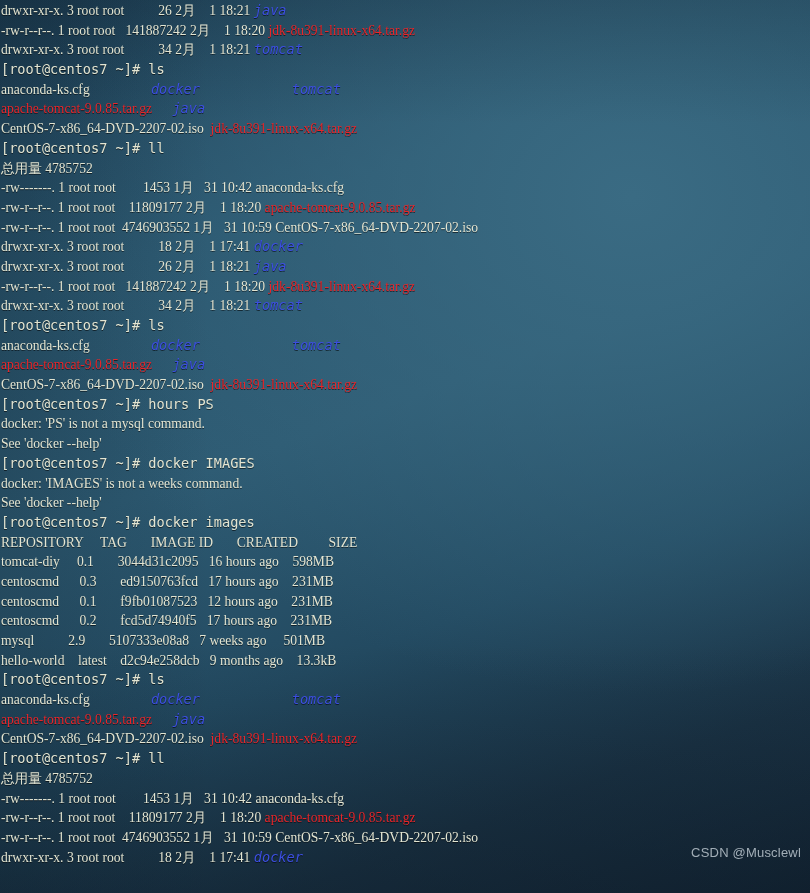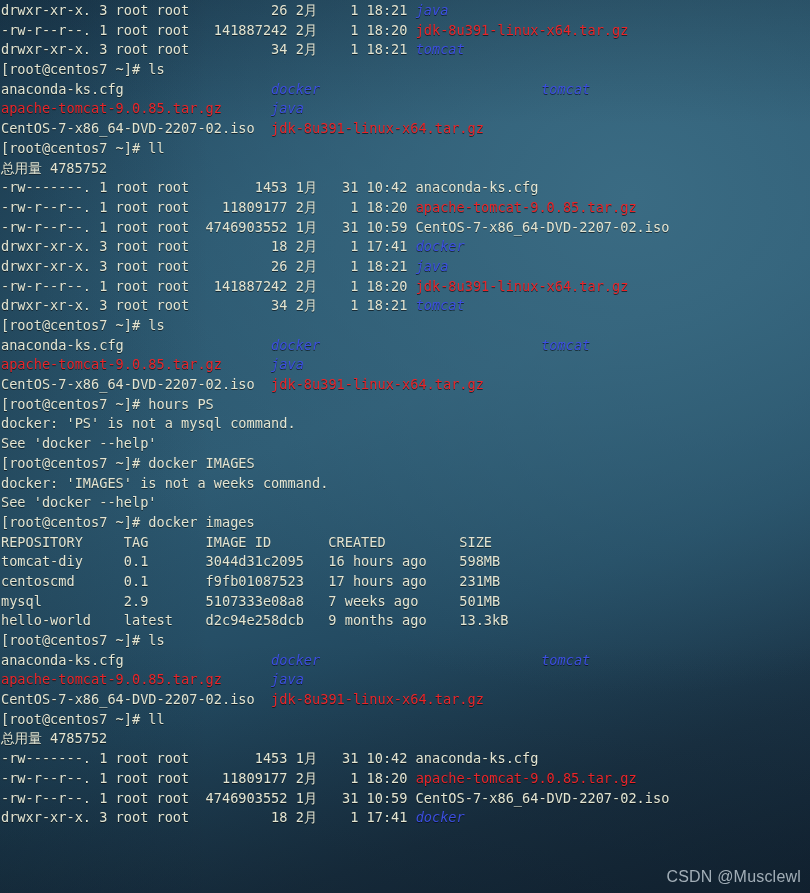--- a/index.html
+++ b/index.html
@@ -36,31 +36,31 @@
     position: relative;
     z-index: 2;
     padding: 1px 0 0 1px;
   }
   .line {
     white-space: pre;
     height: 19.7px;
     text-shadow: 0 1px 0 rgba(0,0,0,0.55);
   }
   .seg { white-space: pre; }
-  .c-default { color: #e3e5d2; }
+  .c-default { color: #e3e5d2; font-family: Liberation Serif, serif; }
   .c-dir     { color: #3c4fe0; font-style: italic; }
-  .c-archive { color: #e8262a; }
+  .c-archive { color: #e8262a; font-family: Liberation Serif, serif; }
   .c-prompt  { color: #e3e5d2; }
   .watermark {
     position: absolute;
     z-index: 3;
     right: 9px;
-    bottom: 6px;
+    bottom: 30px;
     font-family: "Liberation Sans", sans-serif;
-    font-size: 16px;
+    font-size: 13px;
     color: #b9c4cc;
     opacity: 0.86;
     letter-spacing: 0.2px;
     white-space: pre;
   }
 </style>
 </head>
 <body>
 
 <div id="terminal">
@@ -87,21 +87,23 @@
       <div class="line"><span class="seg c-default">CentOS-7-x86_64-DVD-2207-02.iso</span><span class="seg c-default">  </span><span class="seg c-archive">jdk-8u391-linux-x64.tar.gz</span></div>
       <div class="line"><span class="seg c-prompt">[root@centos7 ~]# hours PS</span></div>
       <div class="line"><span class="seg c-default">docker: 'PS' is not a mysql command.</span></div>
       <div class="line"><span class="seg c-default">See 'docker --help'</span></div>
       <div class="line"><span class="seg c-prompt">[root@centos7 ~]# docker IMAGES</span></div>
       <div class="line"><span class="seg c-default">docker: 'IMAGES' is not a weeks command.</span></div>
       <div class="line"><span class="seg c-default">See 'docker --help'</span></div>
       <div class="line"><span class="seg c-prompt">[root@centos7 ~]# docker images</span></div>
       <div class="line"><span class="seg c-default">REPOSITORY     TAG       IMAGE ID       CREATED         SIZE</span></div>
       <div class="line"><span class="seg c-default">tomcat-diy     0.1       3044d31c2095   16 hours ago    598MB</span></div>
-      <div class="line"><span class="seg c-default">centoscmd      0.1       f9fb01087523   17 hours ago    231MB</span></div>
+      <div class="line"><span class="seg c-default">centoscmd      0.3       ed9150763fcd   17 hours ago    231MB</span></div>
+      <div class="line"><span class="seg c-default">centoscmd      0.1       f9fb01087523   12 hours ago    231MB</span></div>
+      <div class="line"><span class="seg c-default">centoscmd      0.2       fcd5d74940f5   17 hours ago    231MB</span></div>
       <div class="line"><span class="seg c-default">mysql          2.9       5107333e08a8   7 weeks ago     501MB</span></div>
       <div class="line"><span class="seg c-default">hello-world    latest    d2c94e258dcb   9 months ago    13.3kB</span></div>
       <div class="line"><span class="seg c-prompt">[root@centos7 ~]# ls</span></div>
       <div class="line"><span class="seg c-default">anaconda-ks.cfg</span><span class="seg c-default">                  </span><span class="seg c-dir">docker</span><span class="seg c-default">                           </span><span class="seg c-dir">tomcat</span></div>
       <div class="line"><span class="seg c-archive">apache-tomcat-9.0.85.tar.gz</span><span class="seg c-default">      </span><span class="seg c-dir">java</span></div>
       <div class="line"><span class="seg c-default">CentOS-7-x86_64-DVD-2207-02.iso</span><span class="seg c-default">  </span><span class="seg c-archive">jdk-8u391-linux-x64.tar.gz</span></div>
       <div class="line"><span class="seg c-prompt">[root@centos7 ~]# ll</span></div>
       <div class="line"><span class="seg c-default">总用量 4785752</span></div>
       <div class="line"><span class="seg c-default">-rw-------. 1 root root        1453 1月   31 10:42 anaconda-ks.cfg</span></div>
       <div class="line"><span class="seg c-default">-rw-r--r--. 1 root root    11809177 2月    1 18:20 </span><span class="seg c-archive">apache-tomcat-9.0.85.tar.gz</span></div>

